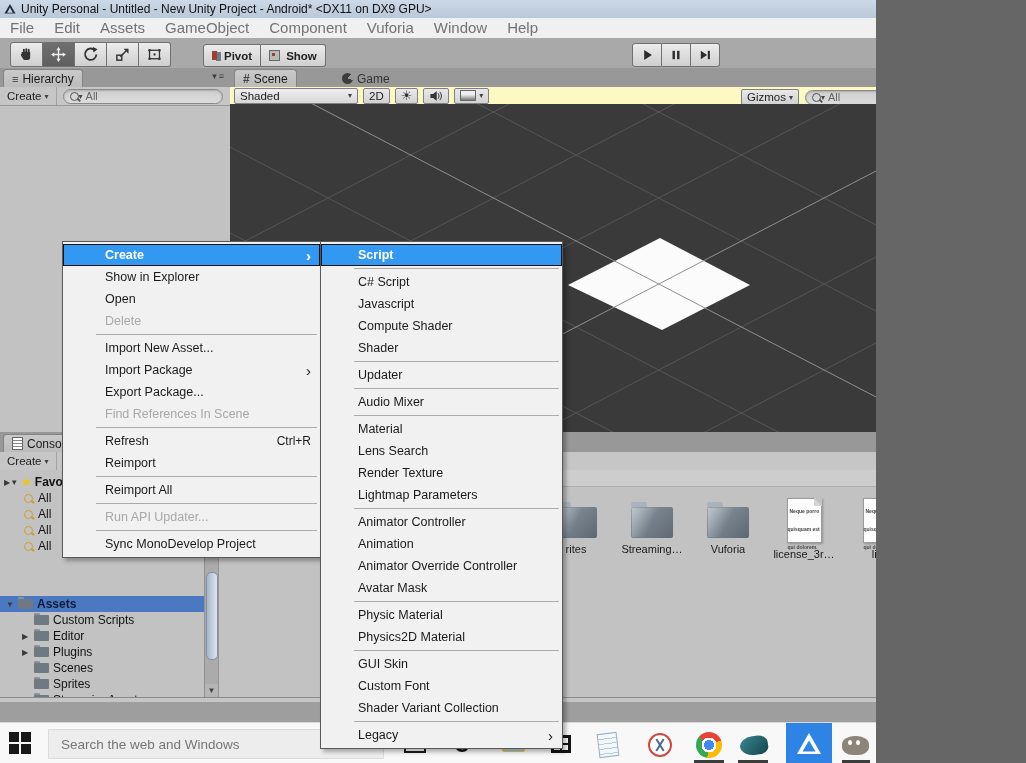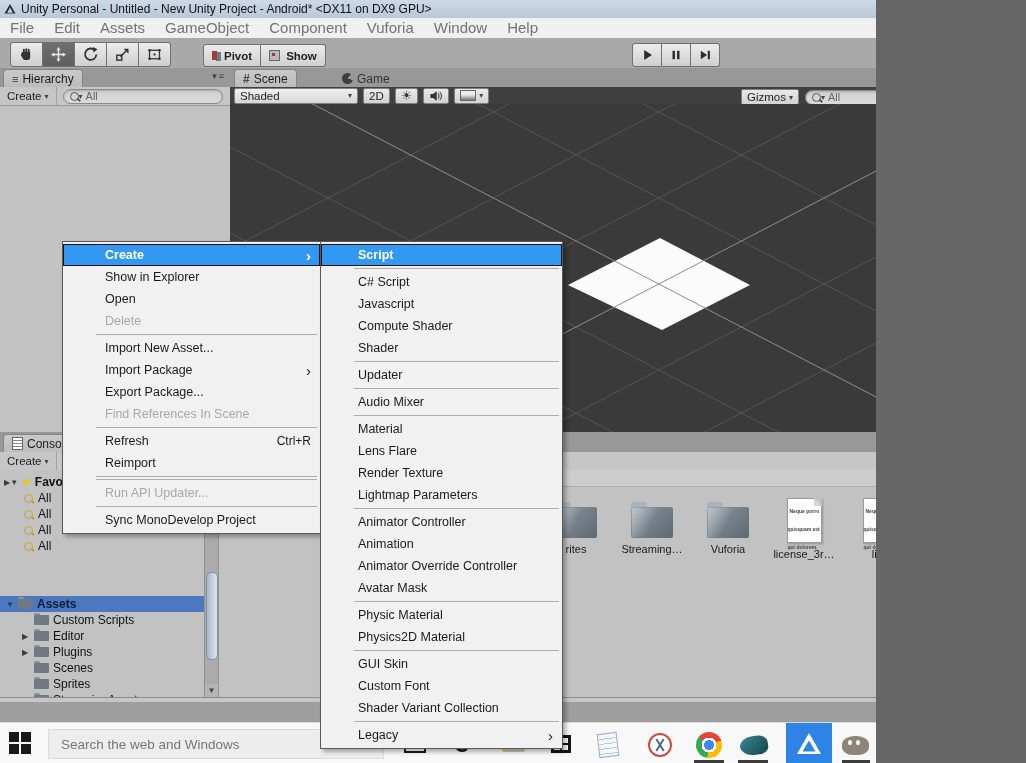--- a/index.html
+++ b/index.html
@@ -60,21 +60,21 @@
   .hrow{height:16px;display:flex;align-items:center;padding-left:6px;font-size:12px;}
   .hrow .tri{width:12px;font-size:8px;color:#3a3a3a;}
   .hrow.arrow-none .tri{visibility:hidden;}
   .tri::before{content:"▶";}
   .arrow-expanded .tri::before{content:"▼";}
   .hrow .hlabel{color:#2743a0;}
   .hrow.selected{background:#8e8e8e;}
   .hrow.selected .hlabel{color:#5f76b4;}
   
   #scene{left:230px;top:68px;width:796px;height:364px;background:#bebebe;}
-  #scene .stoolbar{top:19px;position:absolute;left:0;right:0;height:17px;background:#404040;border-bottom:1px solid #8e8e8e;
+  #scene .stoolbar{top:19px;position:absolute;left:0;right:0;height:17px;background:#fef9c3;border-bottom:1px solid #8e8e8e;
                    display:flex;align-items:center;gap:5px;padding-left:4px;}
   .sdrop{width:112px;height:14px;background:linear-gradient(#efefef,#d8d8d8);border:1px solid #808080;border-radius:2px;
          display:flex;align-items:center;justify-content:space-between;padding:0 5px;font-size:11.5px;color:#222;}
   .sbtn{height:14px;background:linear-gradient(#e9e9e9,#d2d2d2);border:1px solid #808080;border-radius:2px;
         display:flex;align-items:center;justify-content:center;padding:0 5px;font-size:11.5px;color:#222;gap:3px;}
   .imgico{width:14px;height:9px;background:linear-gradient(#eee 40%,#777);border:1px solid #666;}
   .srch-right{position:absolute;right:5px;top:2px;display:flex;align-items:center;gap:6px;}
   #viewport{position:absolute;left:0;top:36px;width:796px;height:328px;background:#3a3a3a;overflow:hidden;}
   .persp{position:absolute;left:712px;top:92px;color:#9c9c9c;font-size:12px;}
   .axis-label{position:absolute;font-size:11px;font-weight:bold;color:#e8e8e8;}
@@ -625,20 +625,25 @@
         <span class="sc"></span>
 
       </div>
 
       <div class="mi t-separator">
         
         
         
       </div>
 
+      <div class="mi">
+        <span>Reimport All</span>
+        <span class="sc"></span>
+
+      </div>
 
       <div class="mi t-separator">
         
         
         
       </div>
 
       <div class="mi disabled">
         <span>Run API Updater...</span>
         <span class="sc"></span>
@@ -726,21 +731,21 @@
         
       </div>
 
       <div class="mi">
         <span>Material</span>
         <span class="sc"></span>
 
       </div>
 
       <div class="mi">
-        <span>Lens Flare</span>
+        <span>Lens Search</span>
         <span class="sc"></span>
 
       </div>
 
       <div class="mi">
         <span>Render Texture</span>
         <span class="sc"></span>
 
       </div>
 

